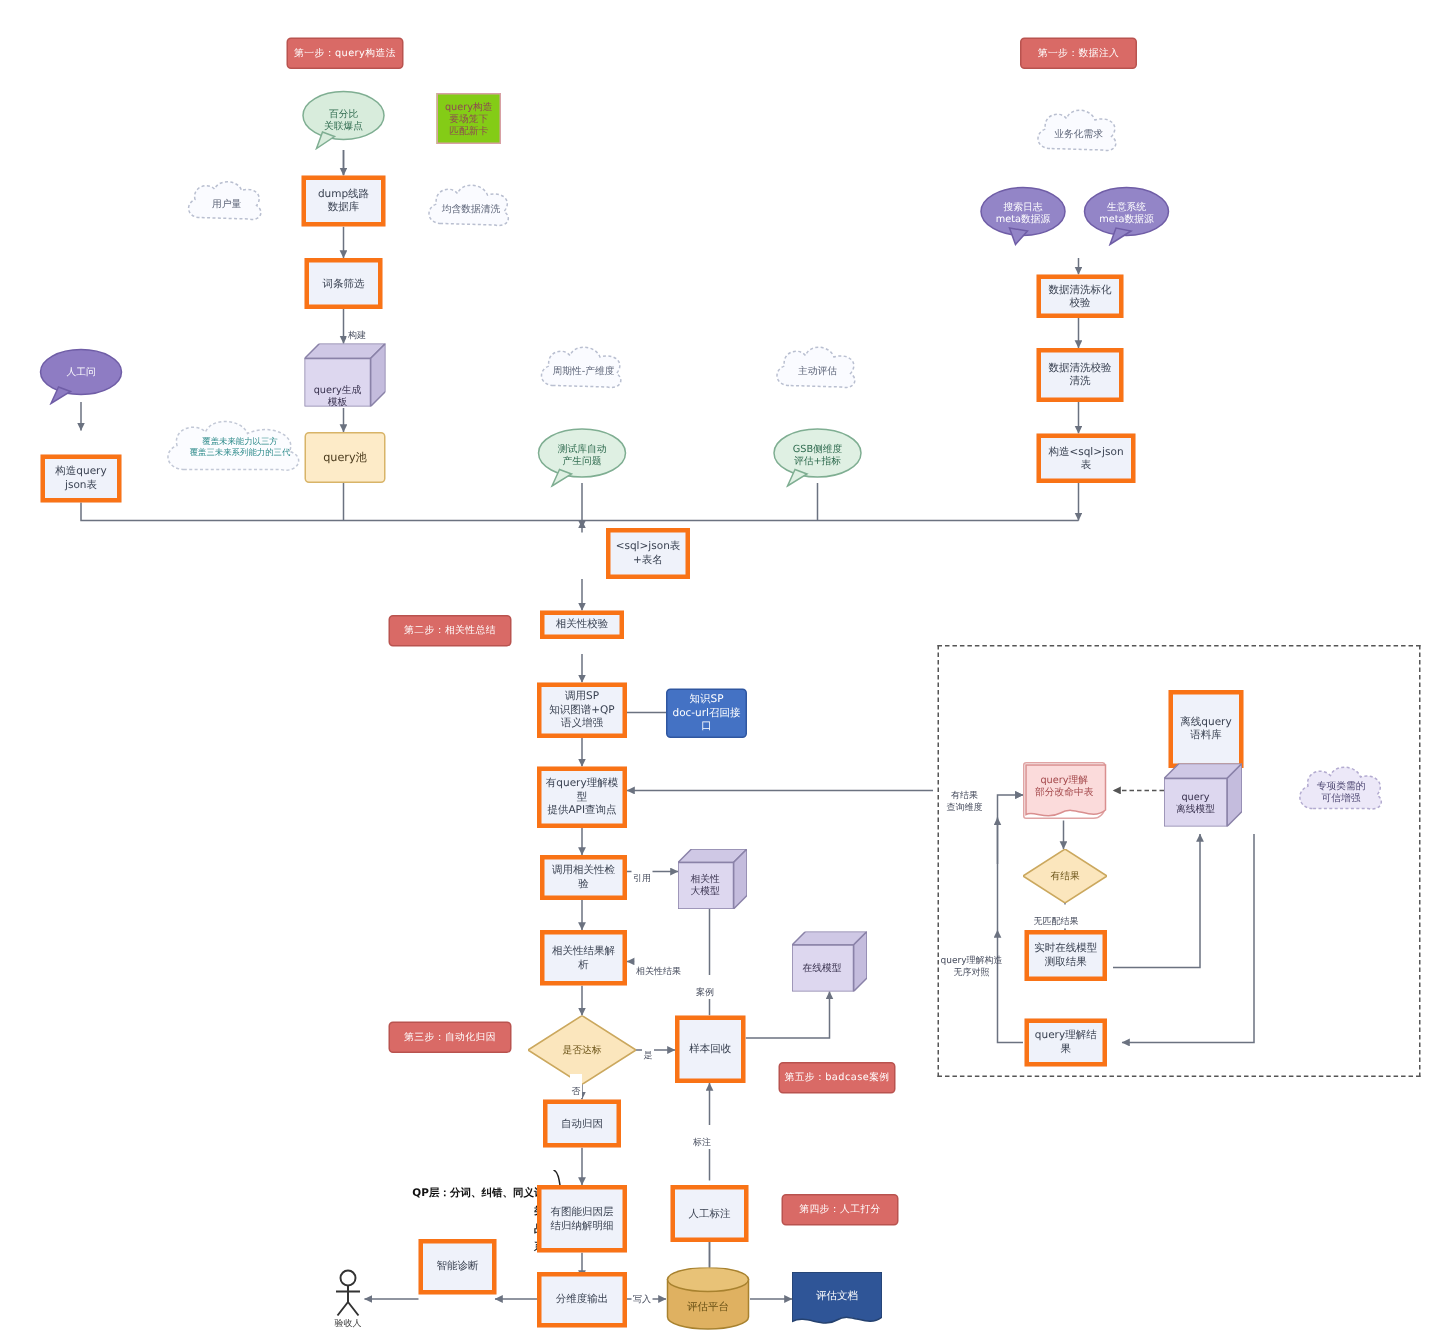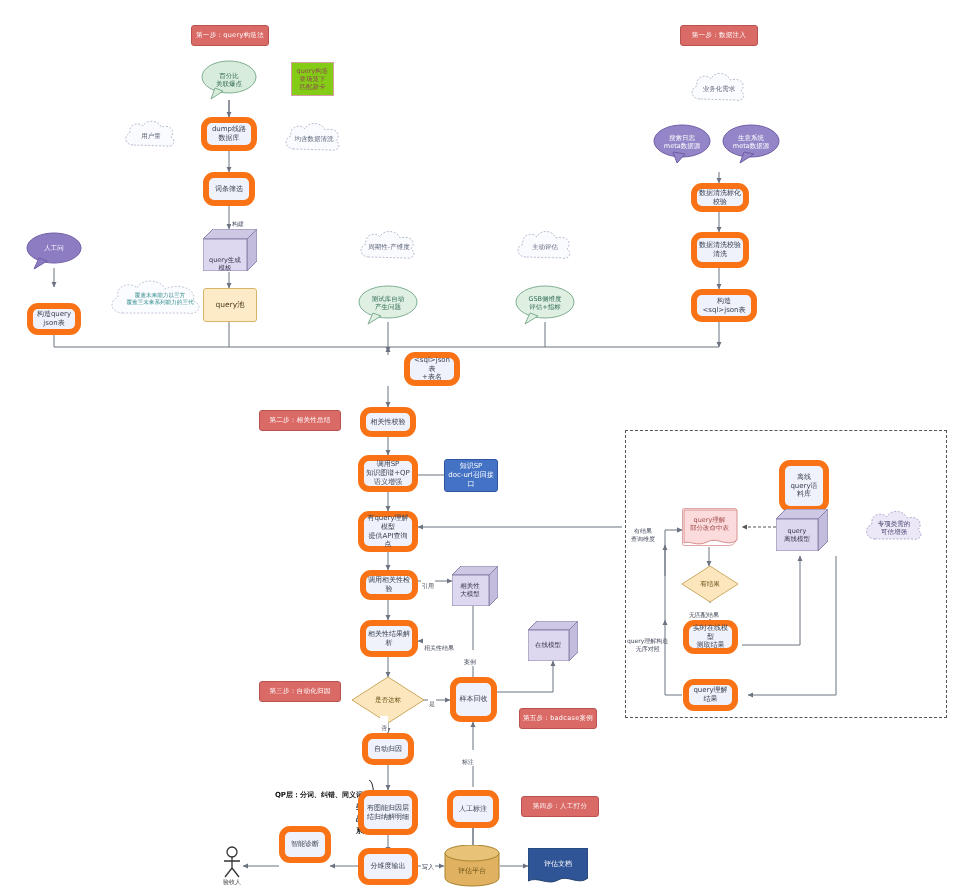--- a/index.html
+++ b/index.html
@@ -4,21 +4,21 @@
 <style>
   html,body{margin:0;padding:0;background:#ffffff;}
   body{width:958px;height:895px;font-family:"DejaVu Sans","Liberation Sans",sans-serif;}
   #canvas{position:relative;width:958px;height:895px;overflow:hidden;}
   #wires{position:absolute;left:0;top:0;width:958px;height:895px;pointer-events:none;}
   .node{position:absolute;box-sizing:border-box;display:flex;align-items:center;
         justify-content:center;text-align:center;line-height:1.25;}
   .txt{display:block;padding:1px 2px;white-space:pre-line;}
 
   
-  .rect{background:#eff2fa;border:6px solid #f97316;border-radius:11px;font-size:7px;color:#3a4252;}
+  .rect{background:#eff2fa;border:3px solid #f97316;border-radius:0;font-size:7px;color:#3a4252;}
   .rect-blue{background:#4472c4;border:1px solid #2f56a0;border-radius:3px;font-size:7px;color:#ffffff;}
   .rect-yellow{background:#fdebc8;border:1px solid #d8b468;border-radius:3px;font-size:7.5px;color:#4a3a1c;}
   .stage{background:#d96a66;border:1px solid #b9534f;border-radius:3px;font-size:6.5px;color:#ffffff;letter-spacing:.3px;}
   .pinkbox{background:#84cc16;border:1px solid #d8a0a4;font-size:6.5px;color:#8e4a50;}
   .doc{background:#fce4e4;border:1px solid #e0a5a5;font-size:6.5px;color:#9c4b4b;
        border-radius:2px 2px 8px 2px;}
   .flag{background:#2f5597;font-size:7px;color:#fff;}
 
   
   .cloud{font-size:6.5px;color:#5c6478;}
@@ -304,21 +304,21 @@
     <span class="txt">数据清洗校验清洗</span>
   </div>
   <div class="node rect" style="left:691px;top:289px;width:66px;height:33px;">
     <span class="txt">构造&lt;sql&gt;json表</span>
   </div>
 
   <div class="node rect" style="left:360px;top:352px;width:56px;height:34px;margin-left:44px;">
     <span class="txt">&lt;sql&gt;json表
 +表名</span>
   </div>
-  <div class="node rect" style="left:360px;top:407px;width:56px;height:30px;">
+  <div class="node rect" style="left:360px;top:407px;width:56px;height:19px;">
     <span class="txt">相关性校验</span>
   </div>
   <div class="node rect" style="left:358px;top:455px;width:60px;height:37px;">
     <span class="txt">调用SP
 知识图谱+QP
 语义增强</span>
   </div>
   <div class="node rect-blue" style="left:444px;top:459px;width:54px;height:33px;">
     <span class="txt">知识SP
 doc-url召回接口</span>

